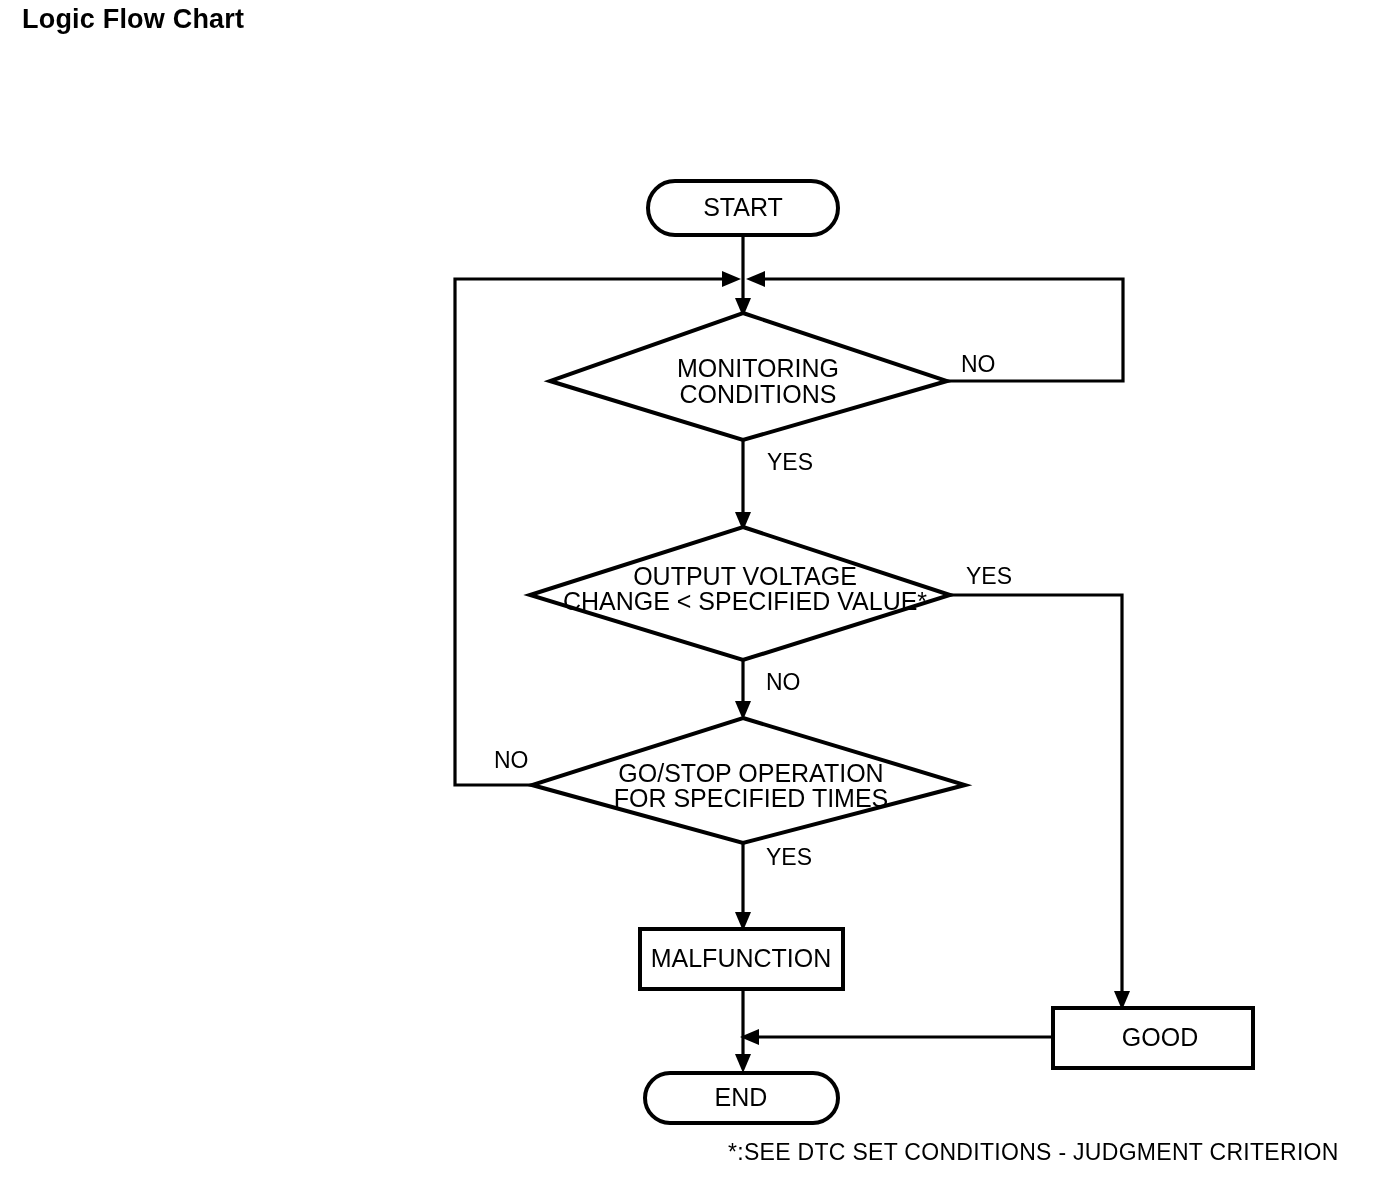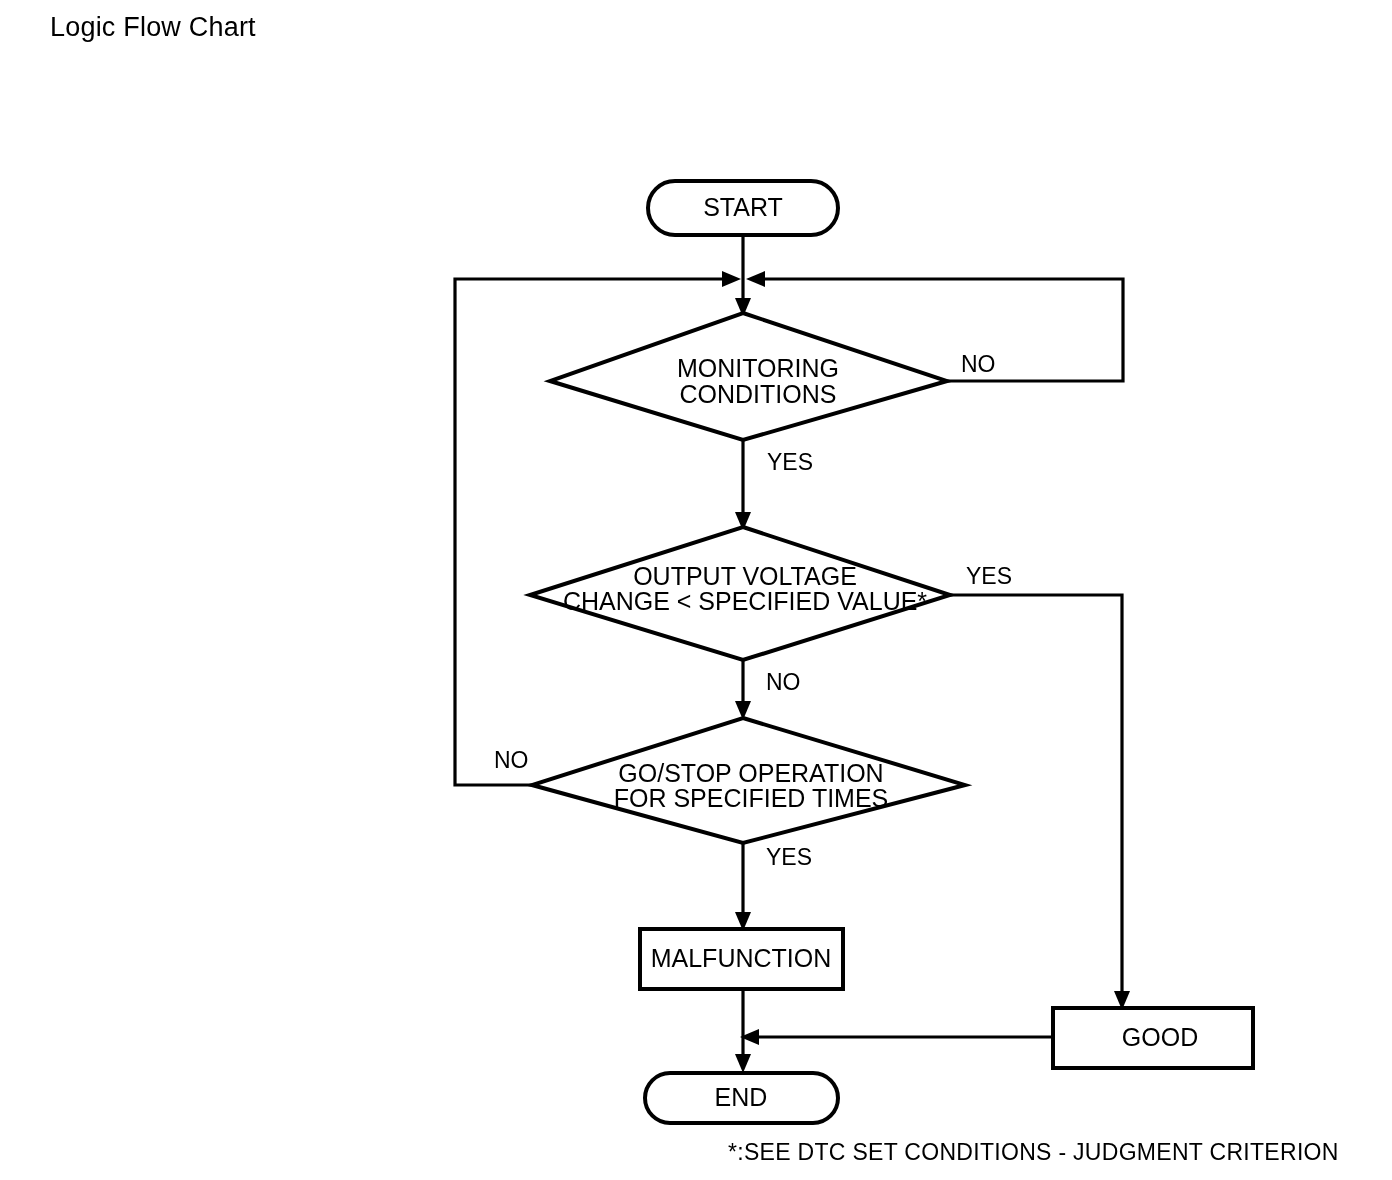--- a/index.html
+++ b/index.html
@@ -11,26 +11,25 @@
     width: 1392px;
     height: 1180px;
     position: relative;
     font-family: "Liberation Sans", sans-serif;
     color: #000000;
     overflow: hidden;
   }
   #page-title {
     position: absolute;
     left: 22px;
-    top: 12px;
+    top: 4px;
     font-size: 27px;
-    font-weight: normal;
+    font-weight: bold;
     letter-spacing: 0.2px;
     white-space: nowrap;
-    margin-left: 28px;
   }
   #flow-svg {
     position: absolute;
     left: 0;
     top: 0;
   }
   .shape-outline {
     fill: #ffffff;
     stroke: #000000;
     stroke-width: 4;

